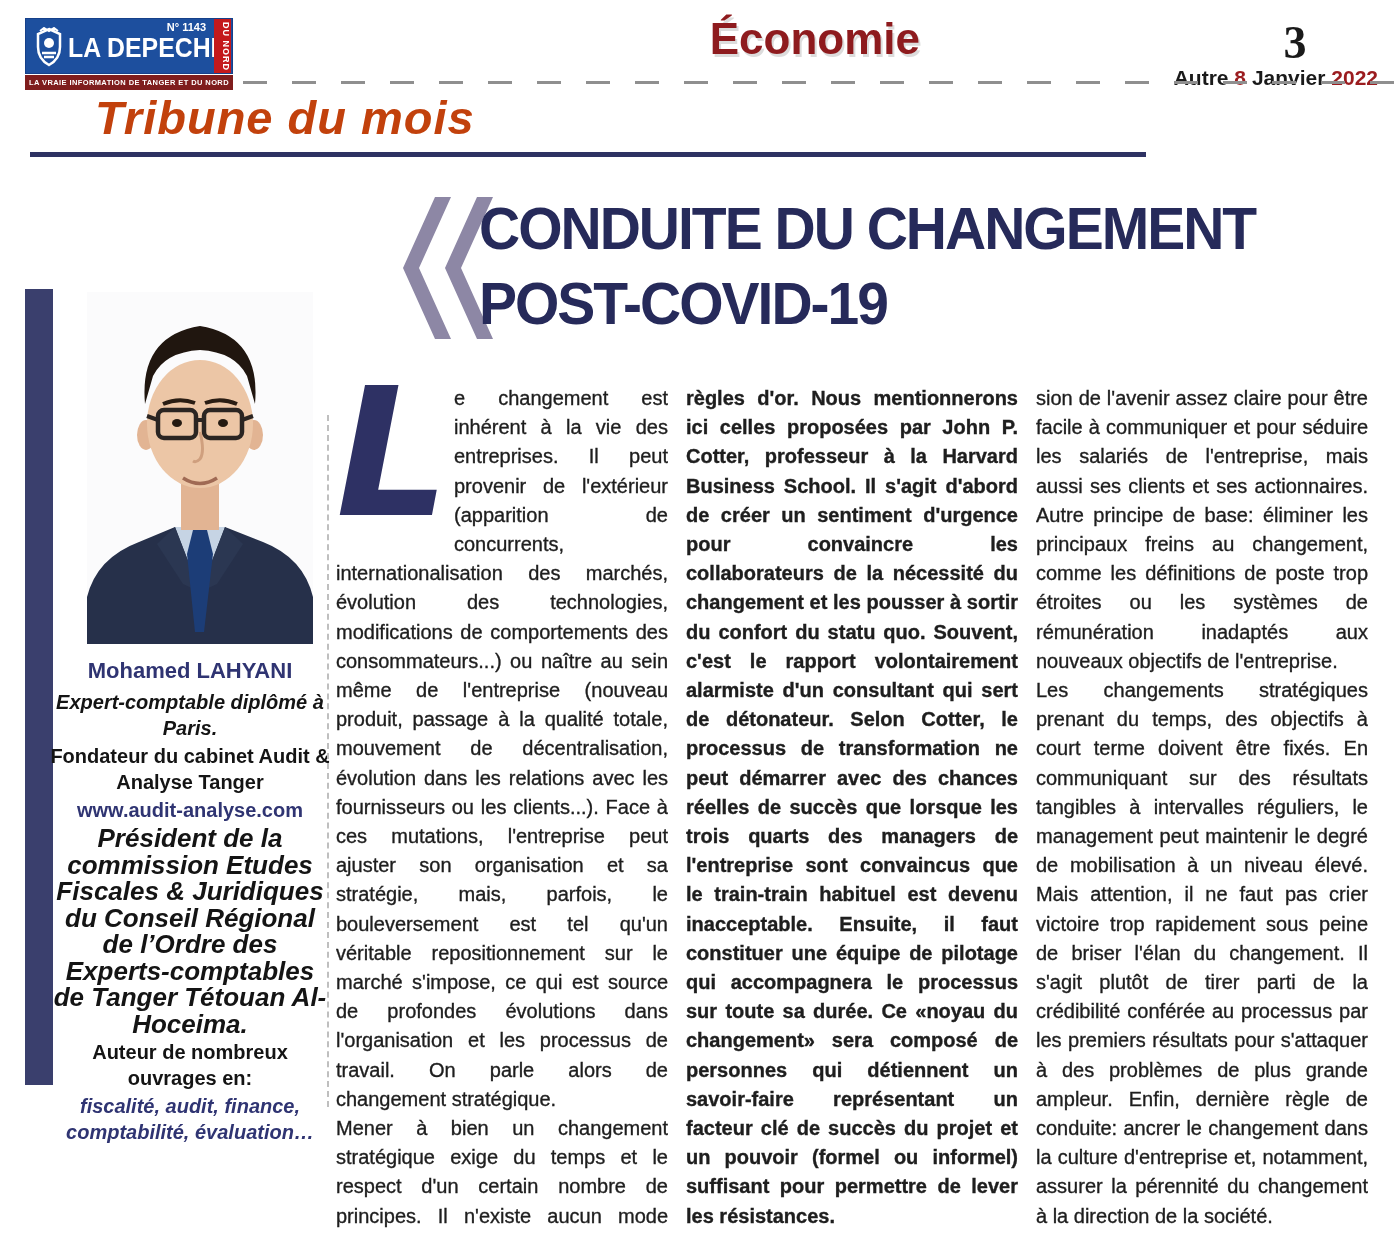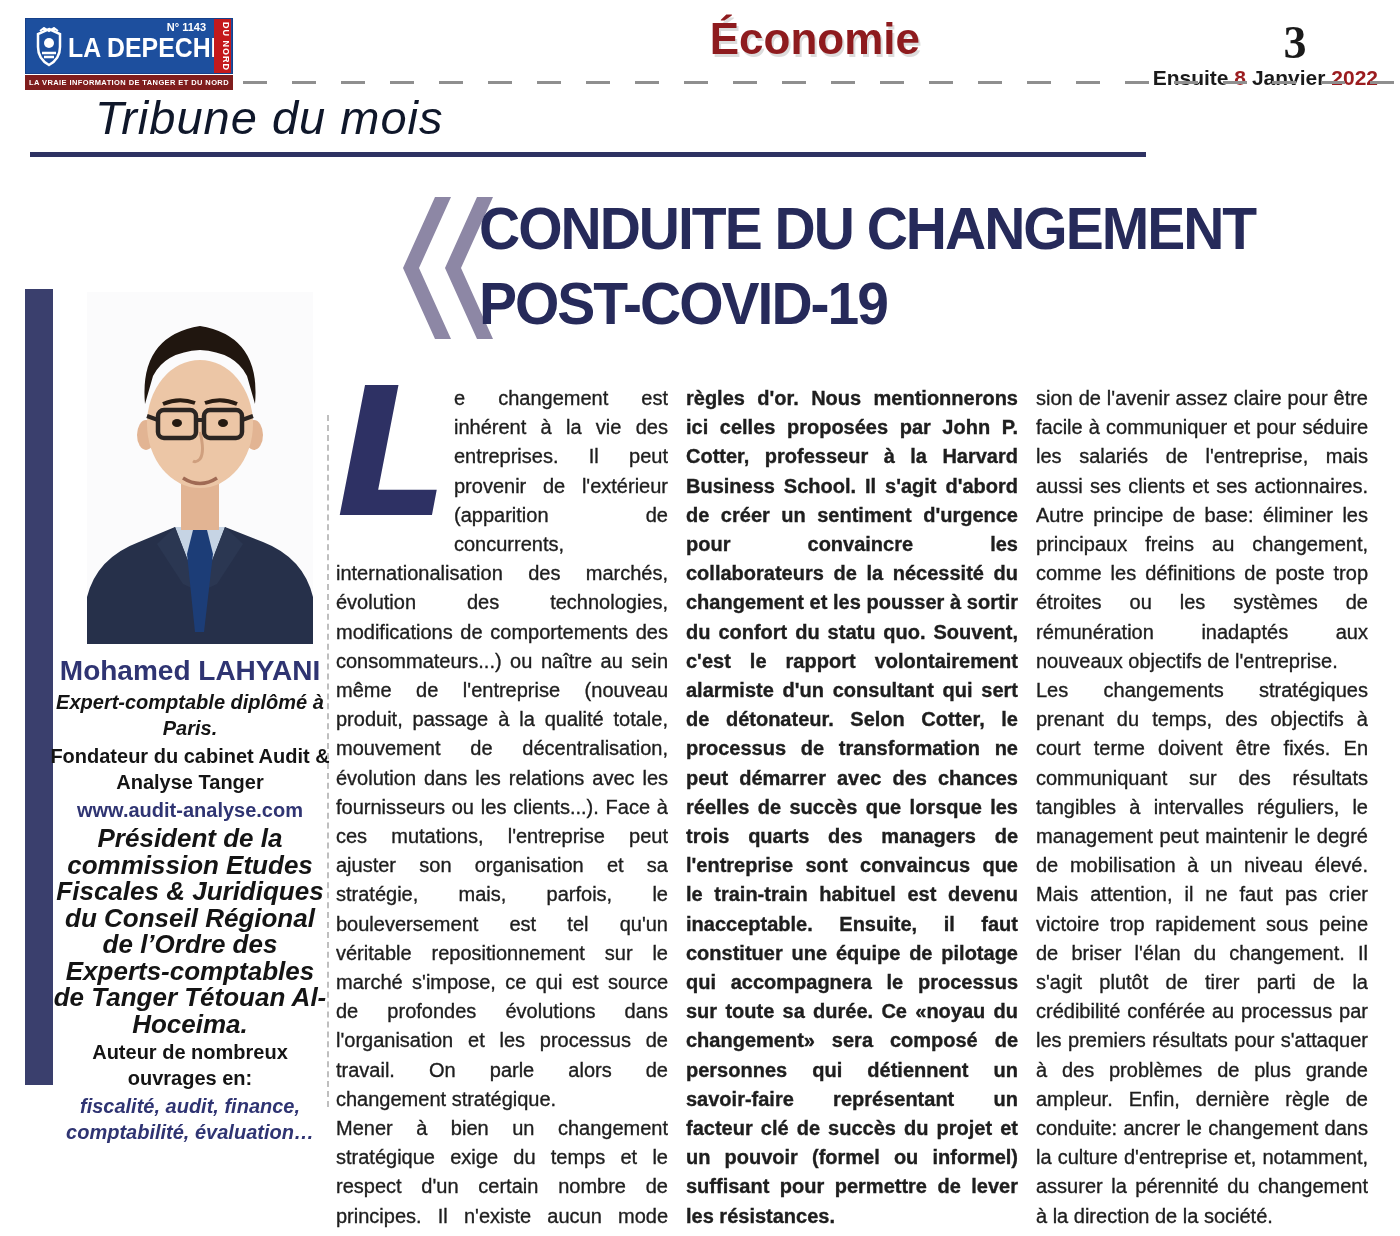--- a/index.html
+++ b/index.html
@@ -25,38 +25,38 @@
                    text-shadow:2px 3px 0 rgba(140,140,140,0.30); }
 
   .page-number { position:absolute; left:1250px; top:16px; width:90px; text-align:center;
                  font-family:"Liberation Serif", serif; font-size:46px; font-weight:700; color:#1a1a1a; }
   .date-line { position:absolute; right:22px; top:66px; font-size:21px; font-weight:700; color:#1a1a1a; white-space:nowrap; }
   .date-line .red { color:#9b1c1f; }
 
   .top-dashes { position:absolute; left:243px; top:81px; width:1152px; height:3px;
                 background:repeating-linear-gradient(90deg,#8f8f8f 0 24px,transparent 24px 49px); }
 
-  .rubric { position:absolute; left:95px; top:90px; font-size:47px; font-weight:400; font-style:italic;
-            color:#0f172a; letter-spacing:1px; }
+  .rubric { position:absolute; left:95px; top:90px; font-size:47px; font-weight:700; font-style:italic;
+            color:#c2410c; letter-spacing:1px; }
   .rubric-rule { position:absolute; left:30px; top:152px; width:1116px; height:5px; background:#2e3263; }
 
   
   .chevrons { position:absolute; left:401px; top:197px; }
   .headline { position:absolute; left:479px; top:191px; color:#262a5a; font-weight:800;
               font-size:57px; line-height:72px; letter-spacing:-2px; white-space:nowrap;
               transform:scaleY(1.04); transform-origin:top left; }
 
   
   .side-bar { position:absolute; left:25px; top:289px; width:28px; height:796px; background:#3a3f6d; }
   .photo { position:absolute; left:87px; top:292px; width:226px; height:352px; background:#fdfdfe; }
   .bio { position:absolute; left:48px; top:658px; width:284px; text-align:center; }
   .bio p { margin:0 0 2px 0; font-weight:700; font-size:20px; line-height:26px; color:#141414; }
   .bio .navy { color:#2f3472; }
   .bio .it { font-style:italic; }
-  .bio .name { font-size:28px; margin-bottom:5px; }
+  .bio .name { font-size:22px; margin-bottom:5px; }
   .bio .small { font-size:26px; line-height:26.5px; }
   .col-sep { position:absolute; left:327px; top:415px; height:692px; width:0; border-left:2px dashed #bfbfbf; }
 
   
   .col { position:absolute; top:384px; width:332px; height:852px; overflow:hidden;
          font-size:20px; line-height:29.2px; text-align:justify; color:#1e1e1e;
          -webkit-text-stroke:0.35px #1e1e1e; }
   .col p { margin:0; }
   .col-1 { left:336px; } .col-2 { left:686px;font-weight:bold; } .col-3 { left:1036px; }
   .dropcap { float:left; width:112px; height:170px; margin-right:6px;
@@ -79,21 +79,21 @@
       <div class="logo-issue">N° 1143</div>
       <div class="logo-name">LA DEPECHE</div>
       <div class="logo-vert">DU NORD</div>
     </div>
     <div class="logo-tagline">LA VRAIE INFORMATION DE TANGER ET DU NORD</div>
   </div>
 
   <div class="section-title">Économie</div>
   <div class="page-number">3</div>
   <div class="date-line">
-    <span>Ensuite</span>
+    <span>Autre</span>
     <span class="red">8</span>
     <span>Janvier</span>
     <span class="red">2022</span>
   </div>
   <div class="top-dashes"></div>
 
   <div class="rubric">Tribune du mois</div>
   <div class="rubric-rule"></div>
 
   <svg class="chevrons" width="96" height="142" viewBox="0 0 96 142">

